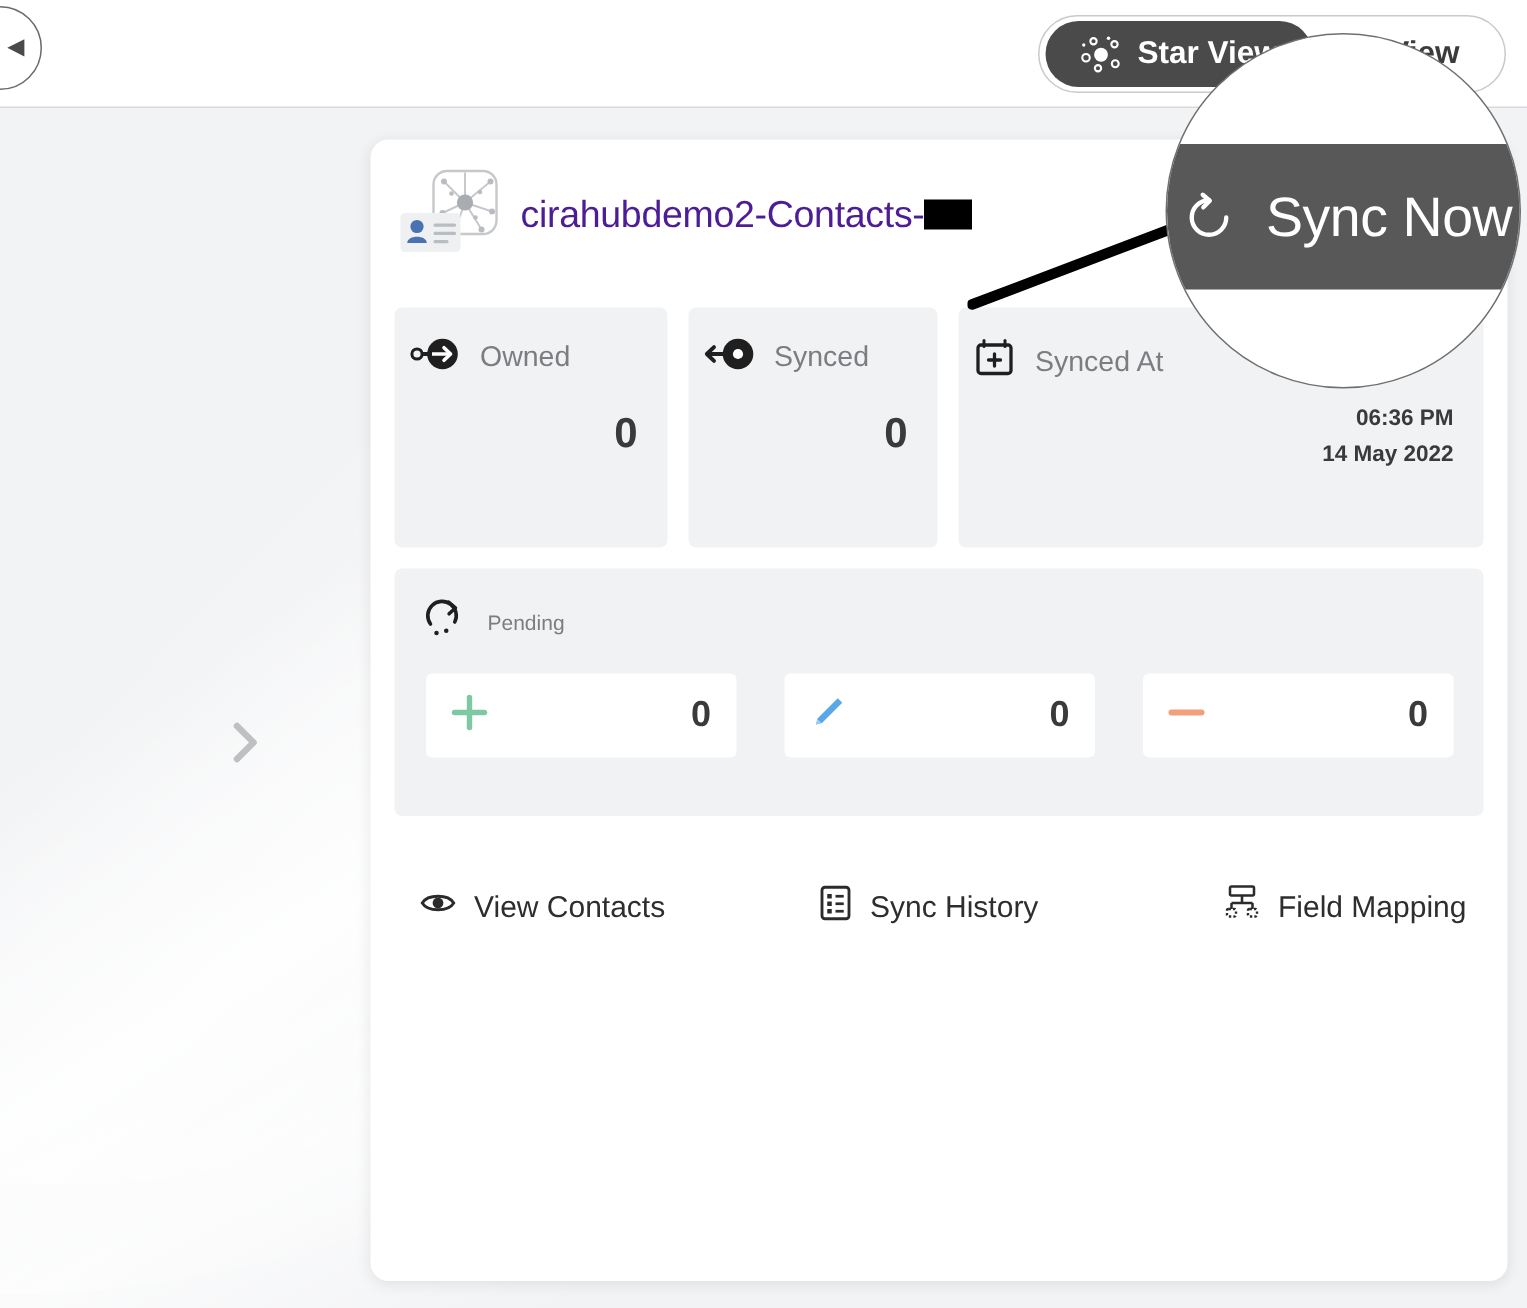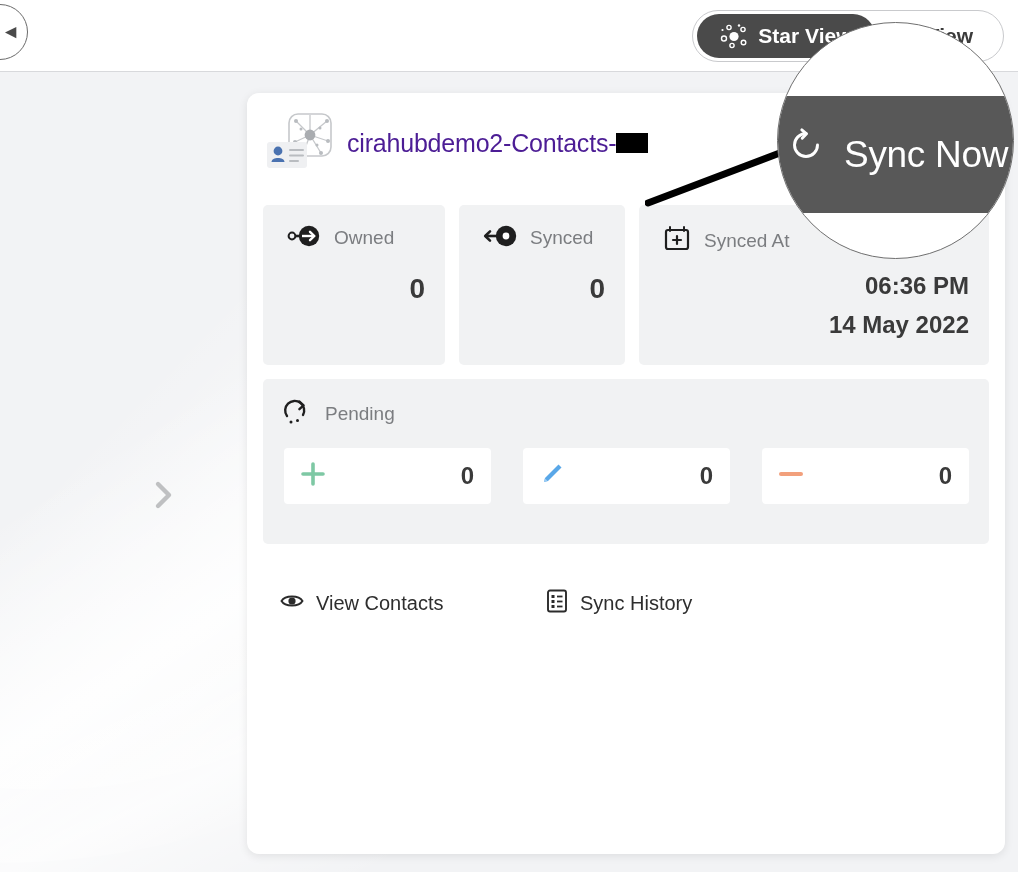--- a/index.html
+++ b/index.html
@@ -117,44 +117,44 @@
   }
   .stat-card {
     background: #f1f2f3; border-radius: 5px;
     height: 160px; position: relative;
   }
   .stat-card.w1 { width: 182px; }
   .stat-card.w2 { width: 166px; }
   .stat-card.w3 { flex: 1; }
   .stat-head {
     display: flex; align-items: center; gap: 13px;
-    padding: 20px 0 0 24px;
+    padding: 20px 0 0 10px;
   }
   .stat-label { font-size: 19px; color: #7b7d80; }
   .stat-value {
     position: absolute; right: 20px; top: 68px;
     font-size: 28px; font-weight: bold; color: #3a3a3a;
   }
   .stat-date {
     position: absolute; right: 20px; top: 62px;
     text-align: right;
-    font-size: 24px; font-weight: bold; color: #3a3a3a; line-height: 1.62;
+    font-size: 15px; font-weight: bold; color: #3a3a3a; line-height: 1.62;
   }
 
   
   .pending-block {
     position: absolute; left: 16px; top: 286px;
     width: 726px; height: 165px;
     background: #f1f2f3; border-radius: 5px;
   }
   .pending-head {
     display: flex; align-items: center; gap: 14px;
     padding: 18px 0 0 18px;
   }
-  .pending-label { font-size: 19px; color: #7b7d80; }
+  .pending-label { font-size: 14px; color: #7b7d80; }
   .pending-cards {
     display: flex; gap: 32px;
     padding: 17px 20px 0 21px;
   }
   .pending-card {
     flex: 1; height: 56px;
     background: #ffffff; border-radius: 4px;
     display: flex; align-items: center; justify-content: space-between;
     padding: 0 17px 0 16px;
   }
@@ -192,21 +192,21 @@
     position: absolute; left: 777px; top: 22px;
     width: 237px; height: 237px;
     border-radius: 50%;
     border: 1.6px solid #6f6f6f;
     background: #ffffff;
     overflow: hidden;
     z-index: 9;
   }
   .mag-tooltip {
     position: absolute; left: 0; top: 73px;
-    width: 237px; height: 117px;
+    width: 237px; height: 97px;
     background: #585858;
     display: flex; align-items: center; text-align: right;
   }
   .mag-sync-icon { position: absolute; left: 5px; top: 26px; }
   .mag-text {
     margin-left: 66px;
     color: #ffffff; font-size: 37px; letter-spacing: -.3px;
     white-space: nowrap;
   }
 </style>
@@ -435,20 +435,34 @@
             <rect x="5.5" y="11" width="3" height="3" fill="#2b2b2b"></rect>
             <rect x="5.5" y="16" width="3" height="3" fill="#2b2b2b"></rect>
             <line x1="11" y1="7.5" x2="16.5" y2="7.5" stroke="#2b2b2b" stroke-width="1.8"></line>
             <line x1="11" y1="12.5" x2="16.5" y2="12.5" stroke="#2b2b2b" stroke-width="1.8"></line>
             <line x1="11" y1="17.5" x2="16.5" y2="17.5" stroke="#2b2b2b" stroke-width="1.8"></line>
           </svg>
         </span>
         <span>Sync History</span>
       </div>
 
+      <div class="action-link a3">
+        <span>
+          <svg width="24" height="26" viewBox="0 0 24 26">
+            <rect x="4" y="2" width="16" height="6" rx="1" fill="none" stroke="#2b2b2b" stroke-width="1.7"></rect>
+            <line x1="12" y1="8" x2="12" y2="13" stroke="#2b2b2b" stroke-width="1.7"></line>
+            <line x1="5" y1="13" x2="19" y2="13" stroke="#2b2b2b" stroke-width="1.7"></line>
+            <line x1="5" y1="13" x2="5" y2="17" stroke="#2b2b2b" stroke-width="1.7"></line>
+            <line x1="19" y1="13" x2="19" y2="17" stroke="#2b2b2b" stroke-width="1.7"></line>
+            <rect x="2" y="17" width="6" height="5" rx="1" fill="none" stroke="#2b2b2b" stroke-width="1.6" stroke-dasharray="1.6 1.4"></rect>
+            <rect x="16" y="17" width="6" height="5" rx="1" fill="none" stroke="#2b2b2b" stroke-width="1.6" stroke-dasharray="1.6 1.4"></rect>
+          </svg>
+        </span>
+        <span>Field Mapping</span>
+      </div>
 
     </div>
 
   </div>
 
   <svg class="pointer-line" viewBox="0 0 145 62">
     <line x1="3" y1="58" x2="140" y2="6" stroke="#000000" stroke-width="7" stroke-linecap="round"></line>
   </svg>
 
   <div class="magnifier">

